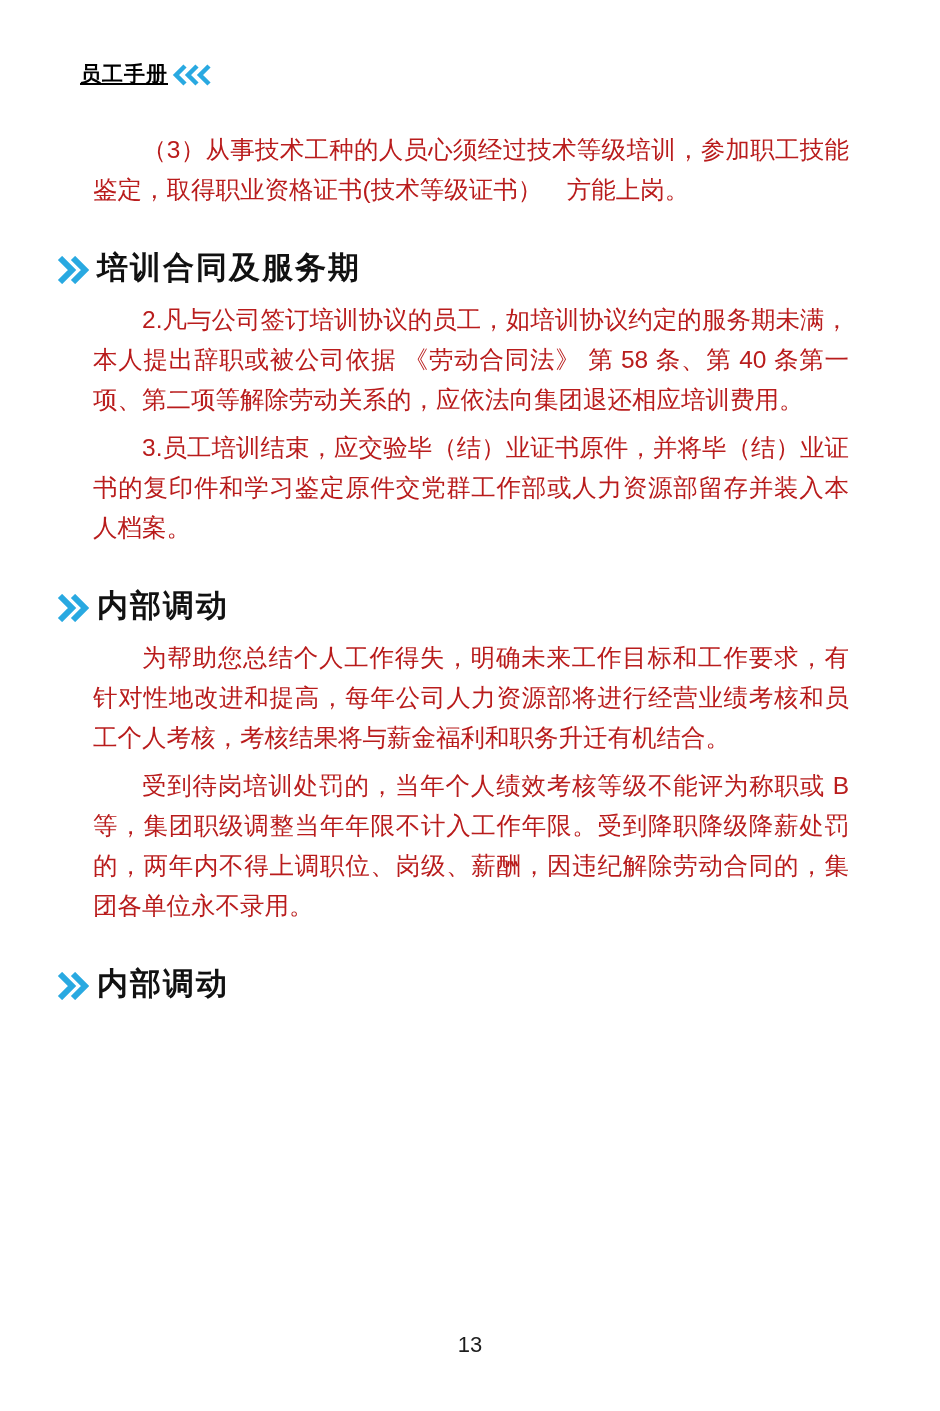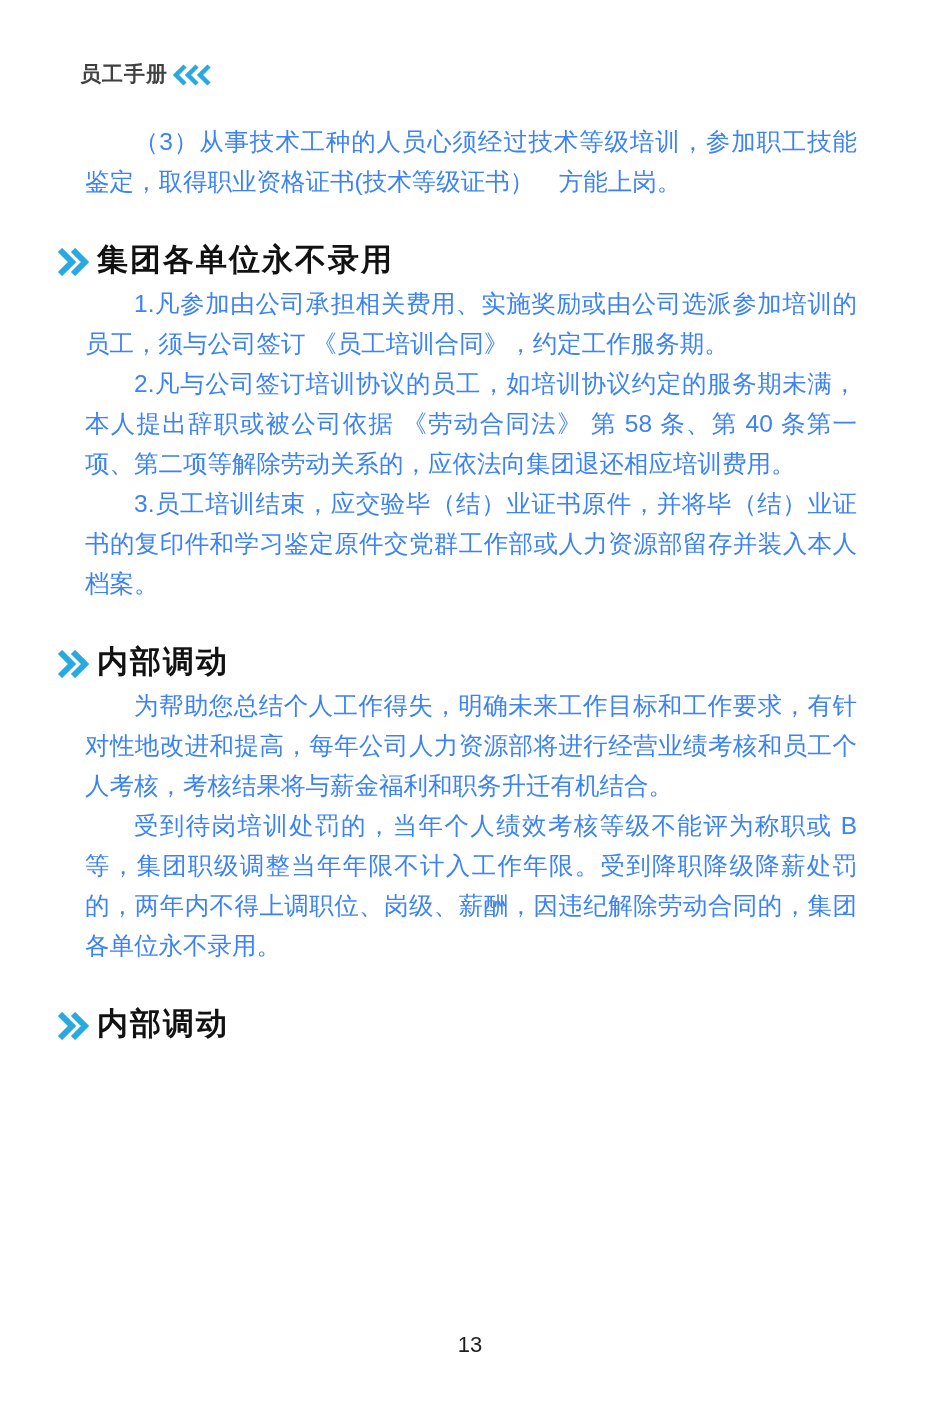--- a/index.html
+++ b/index.html
@@ -21,36 +21,37 @@
     top: 60px;
     left: 80px;
     display: flex;
     align-items: center;
     gap: 4px;
   }
   .header-title {
     font-size: 21px;
     font-weight: bold;
     letter-spacing: 1px;
-    color: #404040;
+    color: #000000;
+    text-decoration: underline;
   }
   .header-chevrons { display: inline-block; margin-top: 2px; }
   .content {
     position: absolute;
     top: 122px;
     left: 85px;
     width: 772px;
   }
   p.body-para {
-    margin: 0;
+    margin: 8px;
     font-size: 24.5px;
     line-height: 40px;
     text-align: justify;
     text-indent: 2em;
-    color: #3b82f6;
+    color: #b91c1c;
   }
   h2.section-heading {
     margin: 34px 0 0 -28px;
     display: flex;
     align-items: center;
     gap: 8px;
     font-size: 31px;
     font-weight: bold;
     line-height: 48px;
     letter-spacing: 2px;
@@ -85,23 +86,22 @@
 
   <main class="content">
 
     <p class="body-para">（3）从事技术工种的人员心须经过技术等级培训，参加职工技能鉴定，取得职业资格证书(技术等级证书）　方能上岗。</p>
 
     <h2 class="section-heading">
       <svg class="heading-icon" width="32" height="28" viewBox="0 0 32 28">
         <path d="M3 2 L15 14 L3 26" fill="none" stroke="#29a9e1" stroke-width="6"></path>
         <path d="M16 2 L28 14 L16 26" fill="none" stroke="#29a9e1" stroke-width="6"></path>
       </svg>
-      <span>集团各单位永不录用</span>
+      <span>培训合同及服务期</span>
     </h2>
-    <p class="body-para">1.凡参加由公司承担相关费用、实施奖励或由公司选派参加培训的员工，须与公司签订 《员工培训合同》，约定工作服务期。</p>
     <p class="body-para">2.凡与公司签订培训协议的员工，如培训协议约定的服务期未满，本人提出辞职或被公司依据 《劳动合同法》 第 58 条、第 40 条第一项、第二项等解除劳动关系的，应依法向集团退还相应培训费用。</p>
     <p class="body-para">3.员工培训结束，应交验毕（结）业证书原件，并将毕（结）业证书的复印件和学习鉴定原件交党群工作部或人力资源部留存并装入本人档案。</p>
 
     <h2 class="section-heading">
       <svg class="heading-icon" width="32" height="28" viewBox="0 0 32 28">
         <path d="M3 2 L15 14 L3 26" fill="none" stroke="#29a9e1" stroke-width="6"></path>
         <path d="M16 2 L28 14 L16 26" fill="none" stroke="#29a9e1" stroke-width="6"></path>
       </svg>
       <span>内部调动</span>
     </h2>

